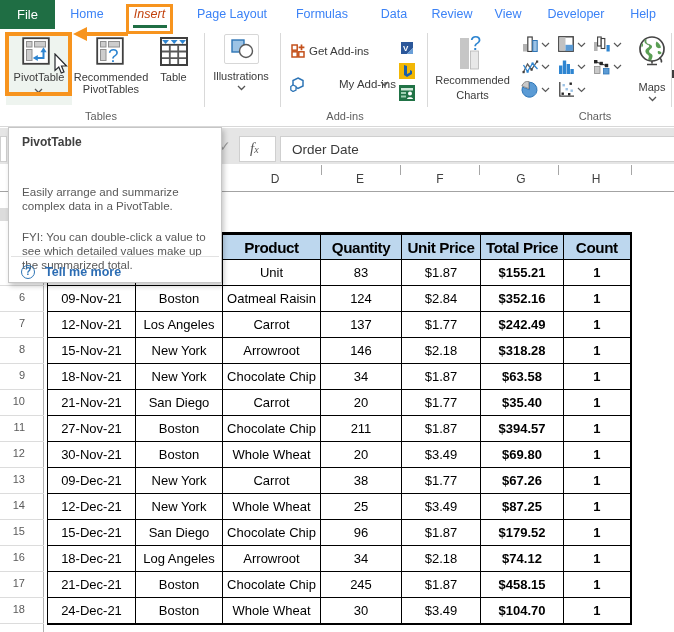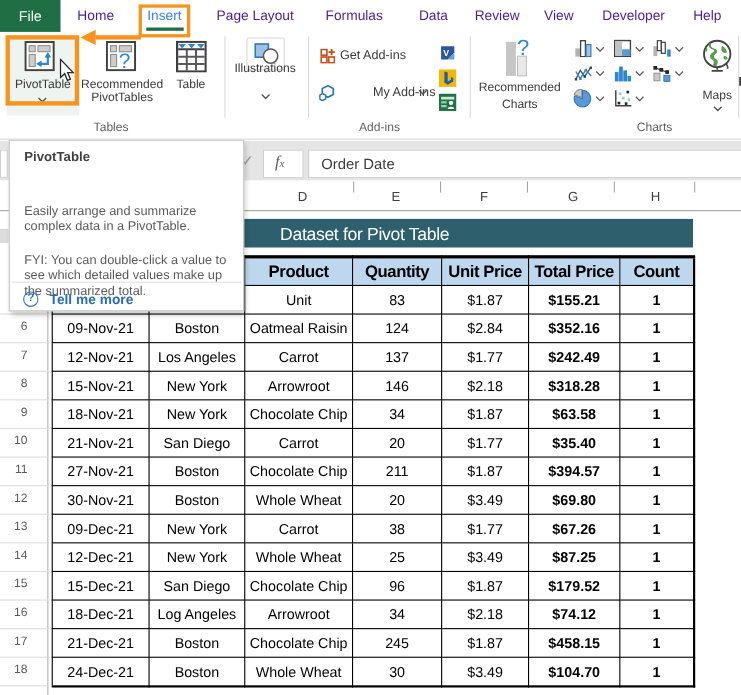--- a/index.html
+++ b/index.html
@@ -2,21 +2,21 @@
 <html><head>
 <meta charset="utf-8">
 <style>
 * { margin:0; padding:0; box-sizing:border-box; }
 html,body { width:674px; height:632px; background:#fff; font-family:"Liberation Sans", sans-serif; overflow:hidden; }
 #stage { position:relative; width:674px; height:632px; background:#fff; overflow:hidden; }
 .abs { position:absolute; }
 
 
 #ribbon { position:absolute; left:0; top:0; width:674px; height:127px; background:#fff; border-bottom:1px solid #d8d8d8; z-index:30; }
-.tab { position:absolute; top:0; height:29px; line-height:29px; font-size:12.5px; color:#4c1d95; text-align:center; }
+.tab { position:absolute; top:0; height:29px; line-height:29px; font-size:12.5px; color:#3b82f6; text-align:center; }
 #filetab { left:0; width:55px; background:#1f6e44; color:#fff; font-size:13px; }
 .glabel { position:absolute; font-size:11px; color:#5f5f5f; text-align:center; }
 .vdiv { position:absolute; top:33px; height:74px; width:1px; background:#d9d9d9; }
 .blabel { position:absolute; font-size:11px; color:#3b3b3b; text-align:center; white-space:nowrap; }
 
 
 #fbar { position:absolute; left:0; top:128px; width:674px; height:36px; background:#e5e5e5; z-index:5; }
 #fxbox { position:absolute; left:239px; top:8px; width:37px; height:26px; background:#fff; border:1px solid #cfcfcf; }
 #finput { position:absolute; left:280px; top:8px; width:394px; height:26px; background:#fff; border:1px solid #cfcfcf; border-right:none; }
 
@@ -55,23 +55,20 @@
 
 #insbox { position:absolute; left:126px; top:4px; width:47px; height:30px; border:3.5px solid #f7941e; z-index:40; }
 #pivbox { position:absolute; left:5px; top:32px; width:67px; height:64px; border:4px solid #f7941e; z-index:40; }
 #abar { position:absolute; left:87px; top:31.5px; width:41px; height:4.5px; background:#f7941e; z-index:40; }
 #ahead { position:absolute; left:73px; top:26.5px; width:0; height:0; border-top:7px solid transparent; border-bottom:7px solid transparent; border-right:14px solid #f7941e; z-index:40; }
 </style>
 </head>
 <body>
 <div id="stage">
 
-  <div id="banner">
-      <div>Dataset for Pivot Table</div>
-    </div>
 
 
   <table id="dtable">
     <colgroup>
       <col style="width:88px">
         <col style="width:87px">
         <col style="width:98px">
       <col style="width:81px">
         <col style="width:79px">
         <col style="width:83px">
@@ -267,21 +264,21 @@
         <i style="font-family:'Liberation Serif',serif;font-size:15px;color:#595959;position:absolute;left:10px;top:3px;">f<span style="font-size:10px;">x</span></i>
       </div>
     <div id="finput">
         <span style="position:absolute;left:11px;top:5px;font-size:13.5px;color:#3a3a3a;">Order Date</span>
       </div>
   </div>
 
   <div id="ribbon">
     <div class="tab" id="filetab">File</div>
     <div class="tab" style="left:64px;width:46px;">Home</div>
-    <div class="tab" style="left:128px;width:43px;color:#3b82f6;">Insert</div>
+    <div class="tab" style="left:128px;width:43px;color:#c2410c;font-style:italic;">Insert</div>
     <div style="position:absolute;left:133px;top:25px;width:34px;height:3px;background:#1f6e44;"></div>
     <div class="tab" style="left:189px;width:86px;">Page Layout</div>
     <div class="tab" style="left:290px;width:64px;">Formulas</div>
     <div class="tab" style="left:372px;width:44px;">Data</div>
     <div class="tab" style="left:428px;width:48px;">Review</div>
     <div class="tab" style="left:490px;width:36px;">View</div>
     <div class="tab" style="left:542px;width:68px;">Developer</div>
     <div class="tab" style="left:626px;width:34px;">Help</div>
 
     <div style="position:absolute;left:6px;top:33px;width:66px;height:72px;background:#eef4ef;"></div>
@@ -318,21 +315,21 @@
     </svg>
     <div class="blabel" style="left:146px;top:71px;width:55px;">Table</div>
     <div class="glabel" style="left:66px;top:110px;width:70px;">Tables</div>
     <div class="vdiv" style="left:204px;"></div>
 
     <div style="position:absolute;left:224px;top:34px;width:35px;height:30px;border:1px solid #d7d7d7;border-radius:2px;"></div>
     <svg class="abs" style="left:231px;top:39px;" width="24" height="20" viewBox="0 0 24 20">
       <rect x="1" y="1" width="12" height="12" fill="#9cc3e5" stroke="#2e75b6" stroke-width="1.4"></rect>
       <circle cx="15" cy="12" r="6.5" fill="#fff" stroke="#595959" stroke-width="1.4"></circle>
     </svg>
-    <div class="blabel" style="left:206px;top:56px;width:70px;text-align:center;">Illustrations</div>
+    <div class="blabel" style="left:206px;top:70px;width:70px;text-align:center;">Illustrations</div>
     <svg class="abs" style="left:237px;top:85px;" width="9" height="6" viewBox="0 0 9 6">
         <path d="M1 1 L4.5 4.5 L8 1" fill="none" stroke="#555" stroke-width="1.3"></path>
       </svg>
     <div class="vdiv" style="left:280px;"></div>
 
     <svg class="abs" style="left:291px;top:44px;" width="14" height="14" viewBox="0 0 14 14">
       <rect x="1" y="1" width="5.2" height="5.2" fill="none" stroke="#c4501b" stroke-width="1.5"></rect>
       <rect x="1" y="7.8" width="5.2" height="5.2" fill="none" stroke="#c4501b" stroke-width="1.5"></rect>
       <rect x="7.8" y="7.8" width="5.2" height="5.2" fill="none" stroke="#c4501b" stroke-width="1.5"></rect>
       <path d="M10.5 0.5 L10.5 6.3 M7.6 3.4 L13.4 3.4" stroke="#c4501b" stroke-width="1.7"></path>

